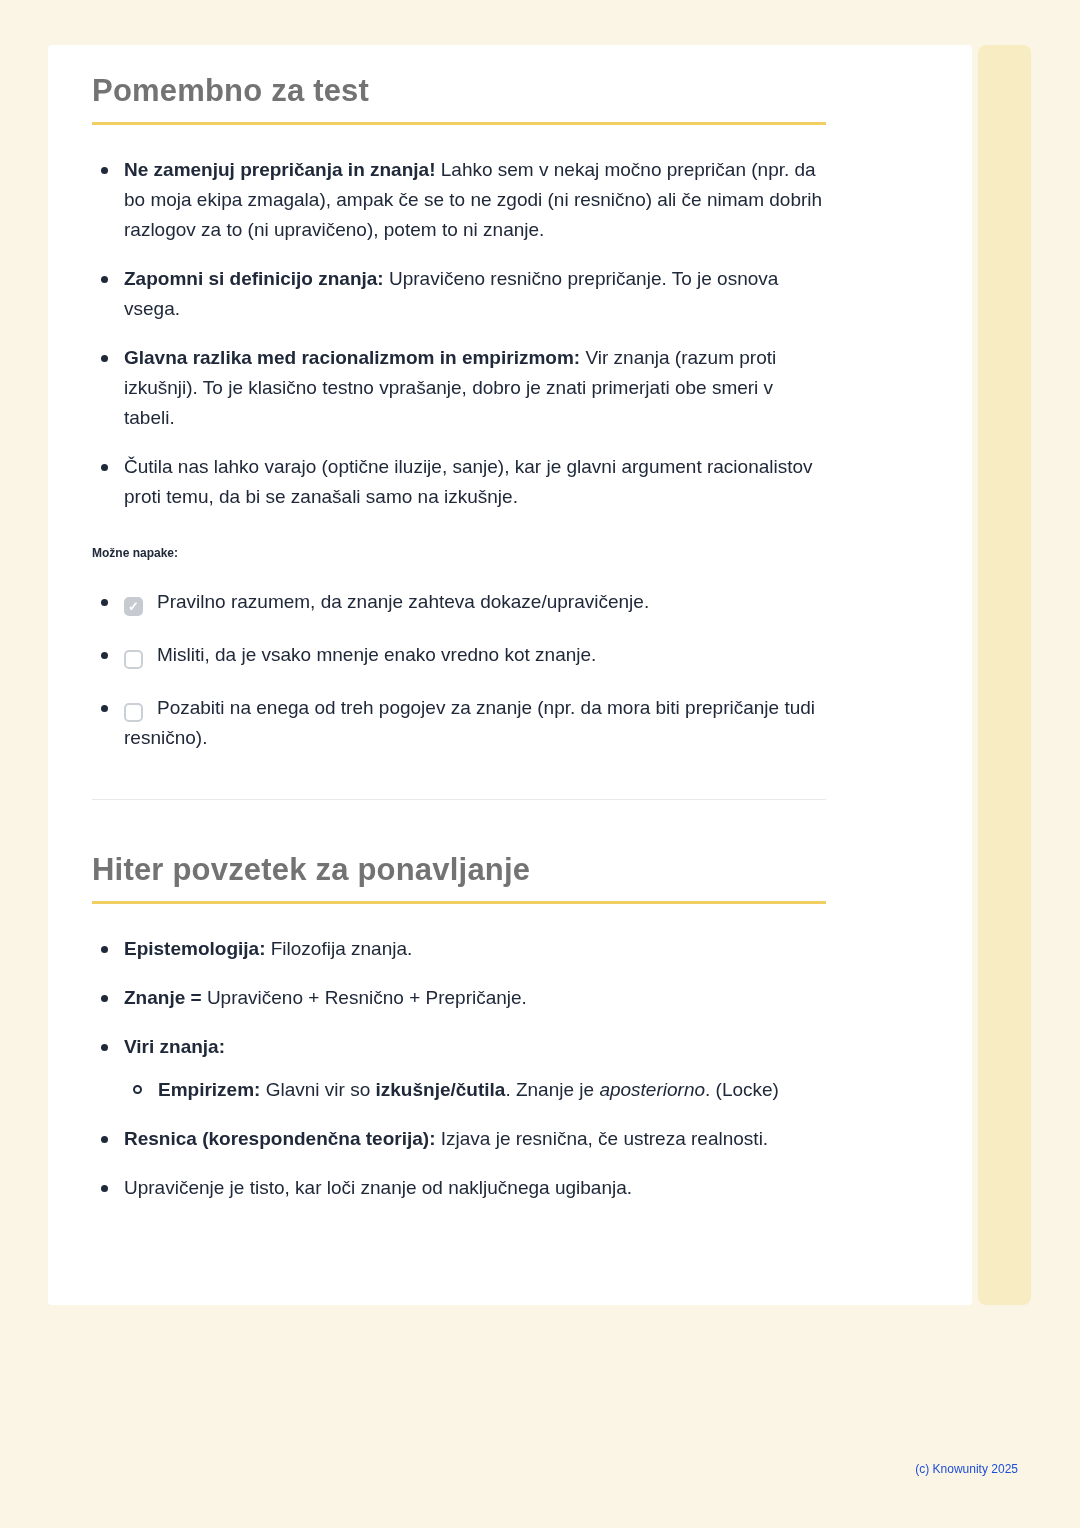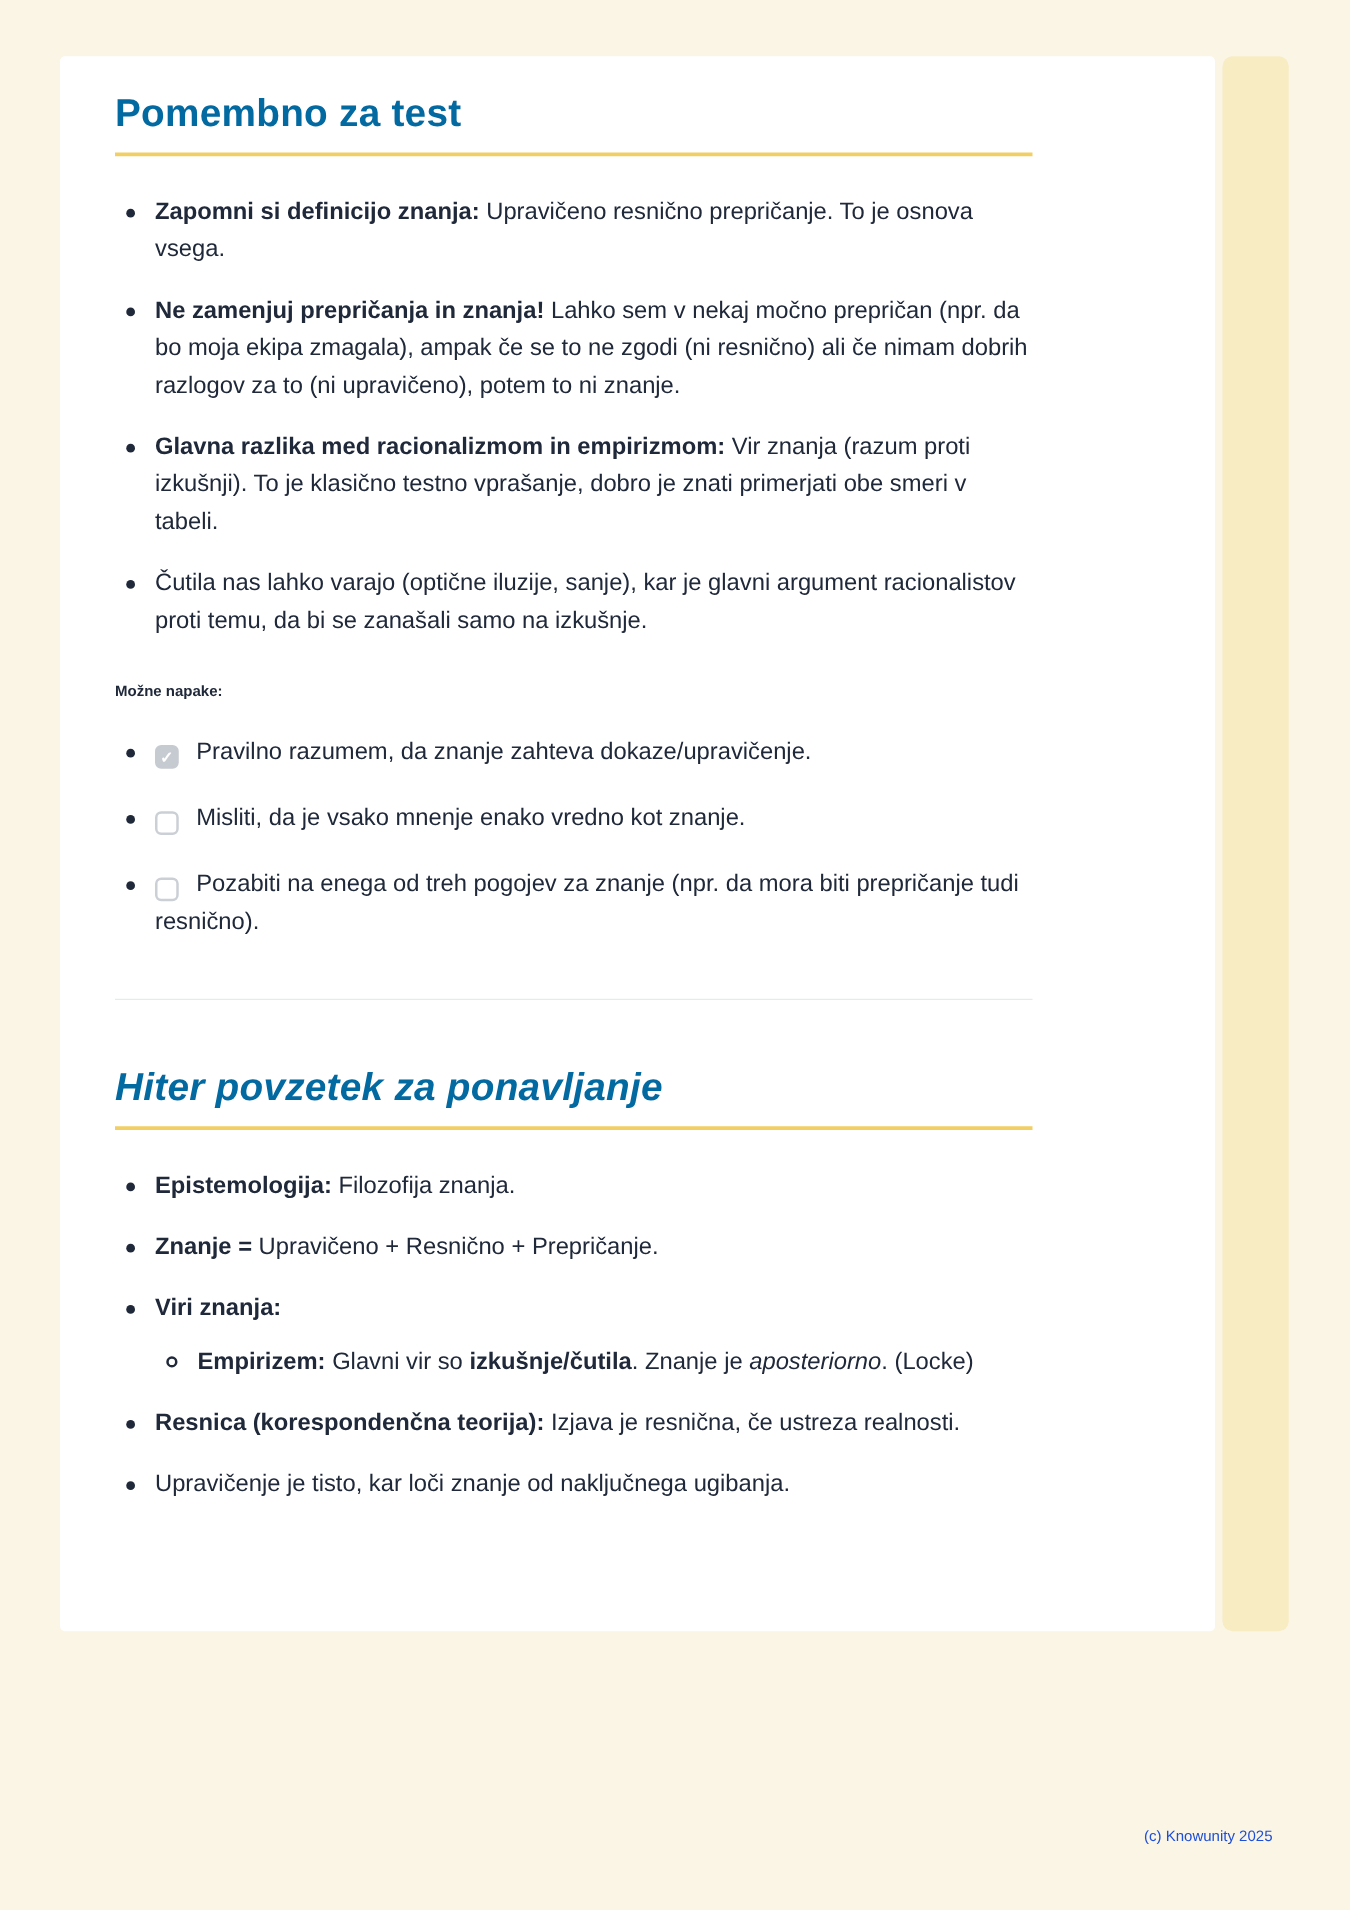--- a/index.html
+++ b/index.html
@@ -17,26 +17,26 @@
     background:#F8ECC3; border-radius:8px;
   }
   .card {
     position:absolute; left:48px; top:45px;
     width:924px; height:1260px;
     background:#FFFFFF; border-radius:4px;
     padding:20px 146px 0 44px;
   }
   .title {
     font-size:31px; font-weight:700; letter-spacing:.2px;
-    color:#0369a1;
+    color:#737373;
     padding-bottom:13px;
     border-bottom:3px solid #F2CF63;
     margin-top:8px;
   }
-  .sec-2 .title { margin-top:0;font-style:italic; }
+  .sec-2 .title { margin-top:0; }
   .blist { list-style:none; margin-top:30px; }
   .blist > li {
     position:relative; padding-left:32px;
     font-size:19px; line-height:30px;
     margin-bottom:19px;
   }
   .dot {
     position:absolute; left:9px; top:12px;
     width:7px; height:7px; border-radius:50%;
     background:#20293A;
@@ -76,22 +76,22 @@
 </head>
 <body>
 
 <div class="stripe"></div>
 
 <main class="card">
 
   <section class="sec sec-1">
     <h1 class="title">Pomembno za test</h1>
     <ul class="blist">
+        <li><span class="dot"></span><span class="b">Ne zamenjuj prepričanja in znanja!</span><span> Lahko sem v nekaj močno prepričan (npr. da bo moja ekipa zmagala), ampak če se to ne zgodi (ni resnično) ali če nimam dobrih razlogov za to (ni upravičeno), potem to ni znanje.</span></li>
         <li><span class="dot"></span><span class="b">Zapomni si definicijo znanja:</span><span> Upravičeno resnično prepričanje. To je osnova vsega.</span></li>
-        <li><span class="dot"></span><span class="b">Ne zamenjuj prepričanja in znanja!</span><span> Lahko sem v nekaj močno prepričan (npr. da bo moja ekipa zmagala), ampak če se to ne zgodi (ni resnično) ali če nimam dobrih razlogov za to (ni upravičeno), potem to ni znanje.</span></li>
         <li><span class="dot"></span><span class="b">Glavna razlika med racionalizmom in empirizmom:</span><span> Vir znanja (razum proti izkušnji). To je klasično testno vprašanje, dobro je znati primerjati obe smeri v tabeli.</span></li>
         <li><span class="dot"></span><span>Čutila nas lahko varajo (optične iluzije, sanje), kar je glavni argument racionalistov proti temu, da bi se zanašali samo na izkušnje.</span></li>
       </ul>
     <p class="subhead">Možne napake:</p>
     <ul class="blist clist">
         <li><span class="dot"></span><span class="checkbox checked">✓</span><span>Pravilno razumem, da znanje zahteva dokaze/upravičenje.</span></li>
         <li><span class="dot"></span><span class="checkbox">✓</span><span>Misliti, da je vsako mnenje enako vredno kot znanje.</span></li>
         <li><span class="dot"></span><span class="checkbox">✓</span><span>Pozabiti na enega od treh pogojev za znanje (npr. da mora biti prepričanje tudi resnično).</span></li>
       </ul>
   </section>

